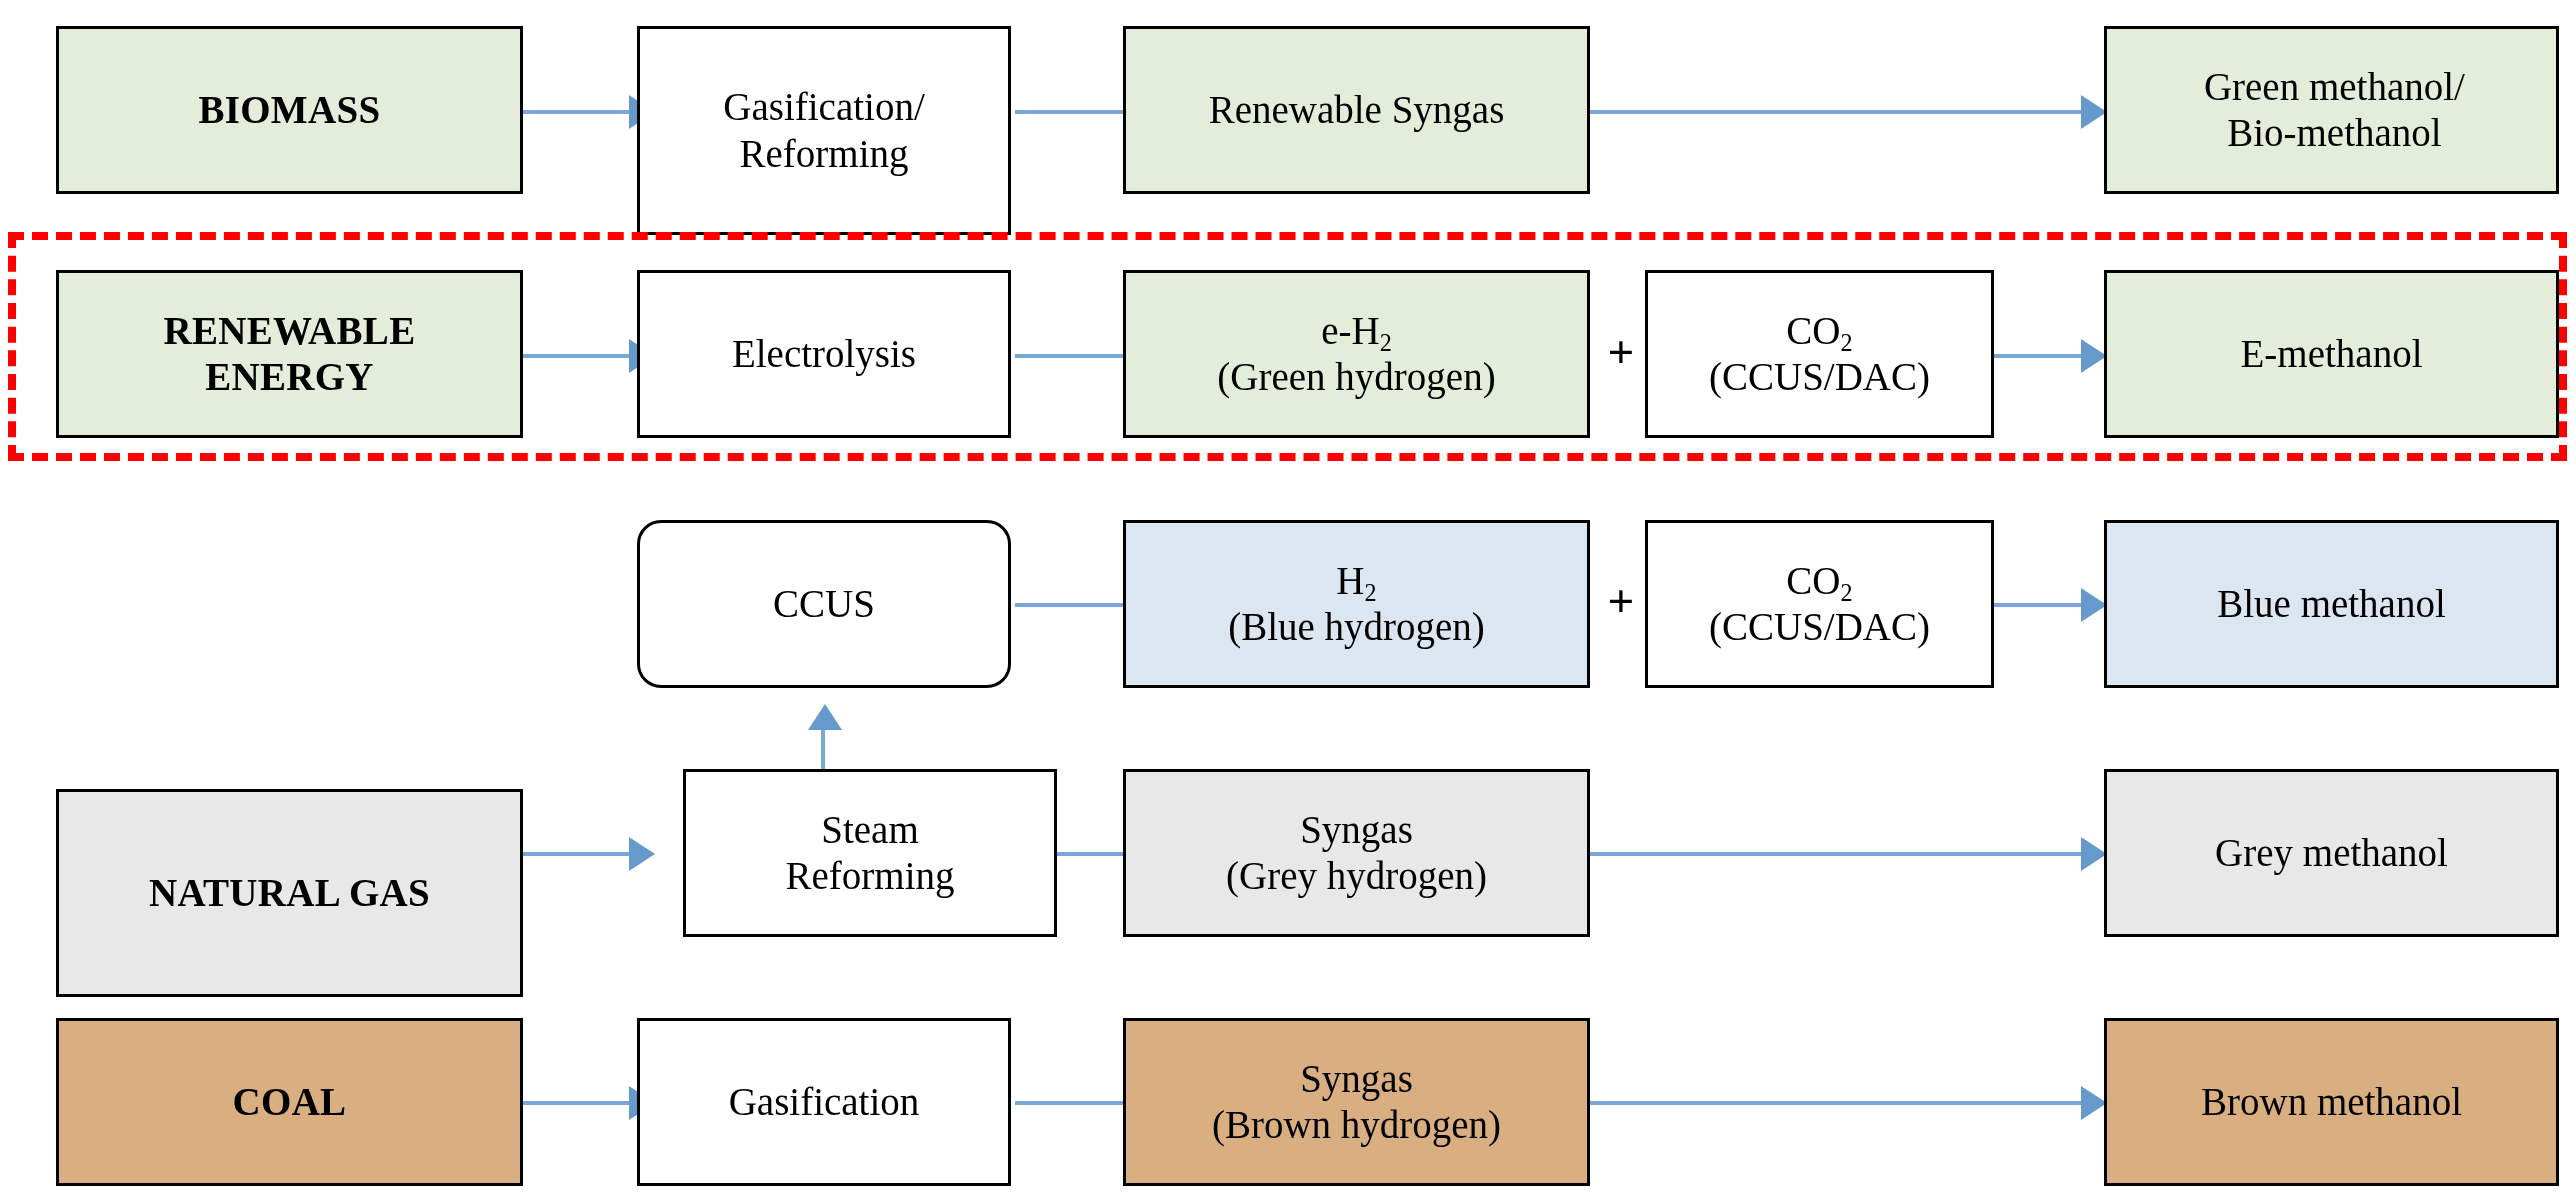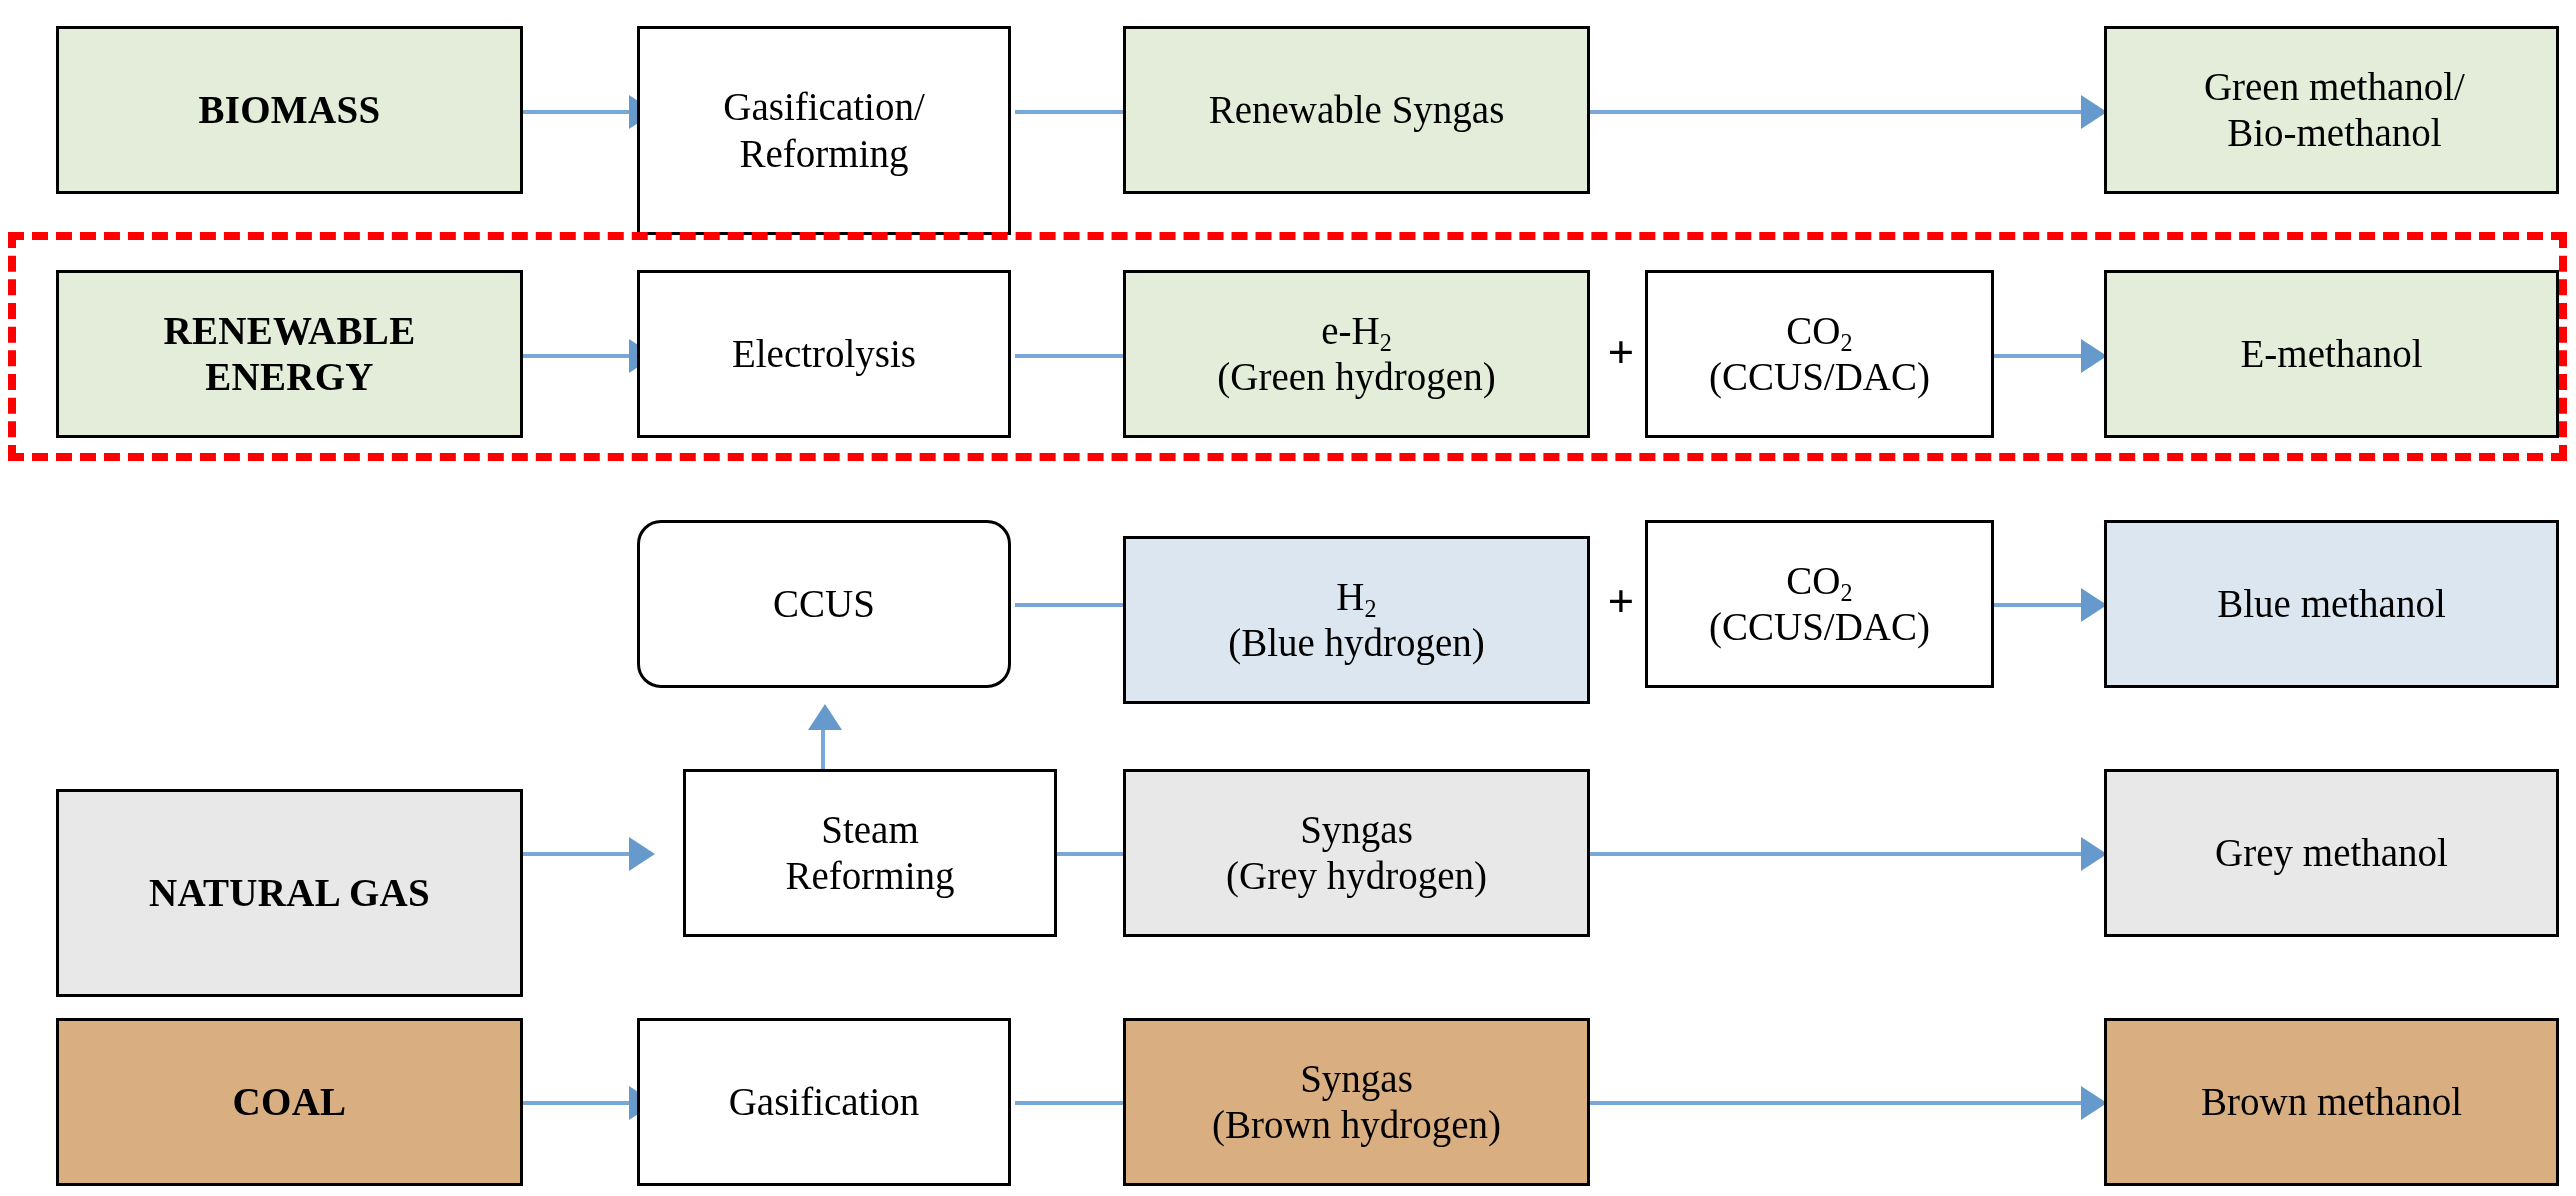--- a/index.html
+++ b/index.html
@@ -177,21 +177,21 @@
   <div class="hline" style="left:1994px; top:603px; width:87px;"></div>
   <div class="arrow-right" style="left:2081px; top:588px;"></div>
 
   <div class="vline" style="left:821px; top:730px; height:75px;"></div>
   <div class="arrow-up" style="left:808px; top:704px;"></div>
 
   <div class="box fill-white" style="left:637px; top:520px; width:374px; height:168px;border-radius:24px;">
     <span class="inner">CCUS</span>
   </div>
 
-  <div class="box fill-blue" style="left:1123px; top:520px; width:467px; height:168px;margin-top:16px;">
+  <div class="box fill-blue" style="left:1123px; top:520px; width:467px; height:168px;">
     <span class="inner">
       <span>H</span><sub>2</sub><br>
       <span>(Blue hydrogen)</span>
     </span>
   </div>
 
   <div class="plus" style="left:1596px; top:578px; width:50px;">+</div>
 
   <div class="box fill-white" style="left:1645px; top:520px; width:349px; height:168px;">
     <span class="inner">

